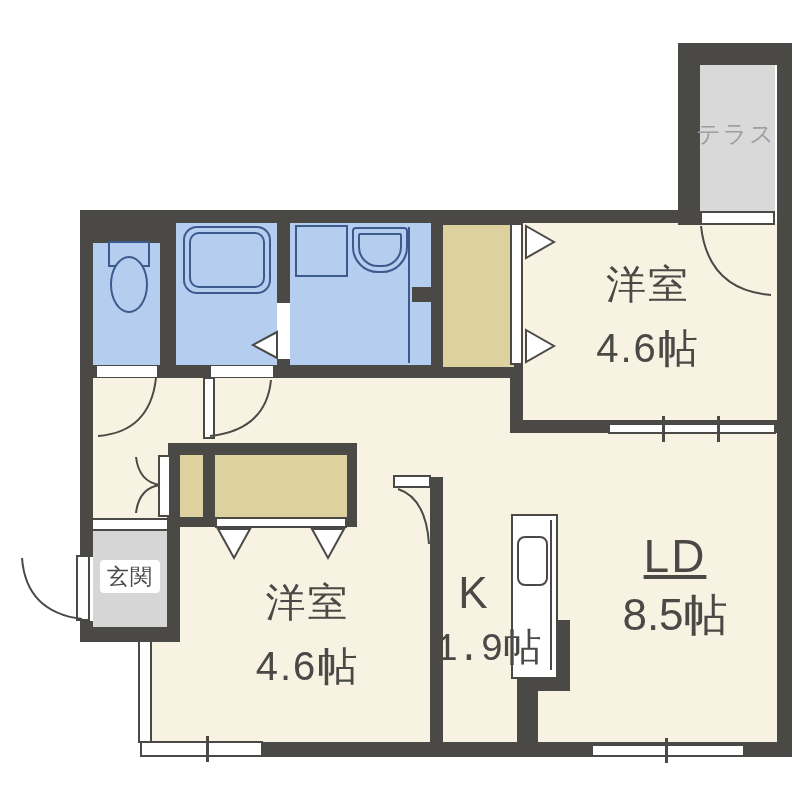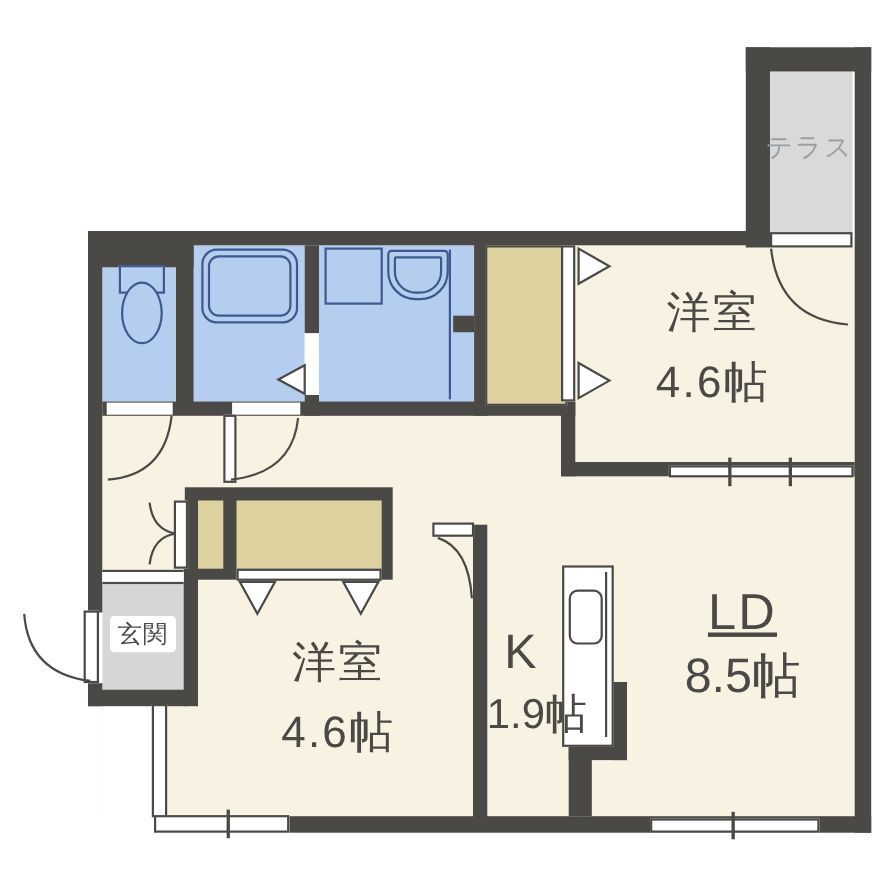--- a/index.html
+++ b/index.html
@@ -123,21 +123,21 @@
     <div>洋室</div>
     <div>4.6帖</div>
   </div>
 
   <div class="label room-label" style="left:215px;top:570px;width:185px;">
     <div>洋室</div>
     <div>4.6帖</div>
   </div>
 
   <div class="label" style="left:440px;top:568px;width:66px;font-size:44px;line-height:50px;">K</div>
-  <div class="label" style="left:418px;top:628px;width:140px;font-size:38px;line-height:44px;">1.9帖</div>
+  <div class="label" style="left:418px;top:628px;width:140px;font-size:38px;line-height:44px;font-family:Liberation Mono, monospace;">1.9帖</div>
 
   <div class="label" style="left:585px;top:530px;width:180px;font-size:46px;line-height:52px;letter-spacing:2px;text-decoration:underline;">LD</div>
   <div class="label" style="left:585px;top:590px;width:180px;font-size:44px;line-height:50px;">8.5帖</div>
 
   <div class="abs" style="left:100px;top:560px;width:60px;height:33px;background:#fff;border-radius:4px;display:flex;align-items:center;justify-content:center;">
     <span class="label" style="position:static;font-size:22px;letter-spacing:1px;">玄関</span>
   </div>
 
 </div>
 

